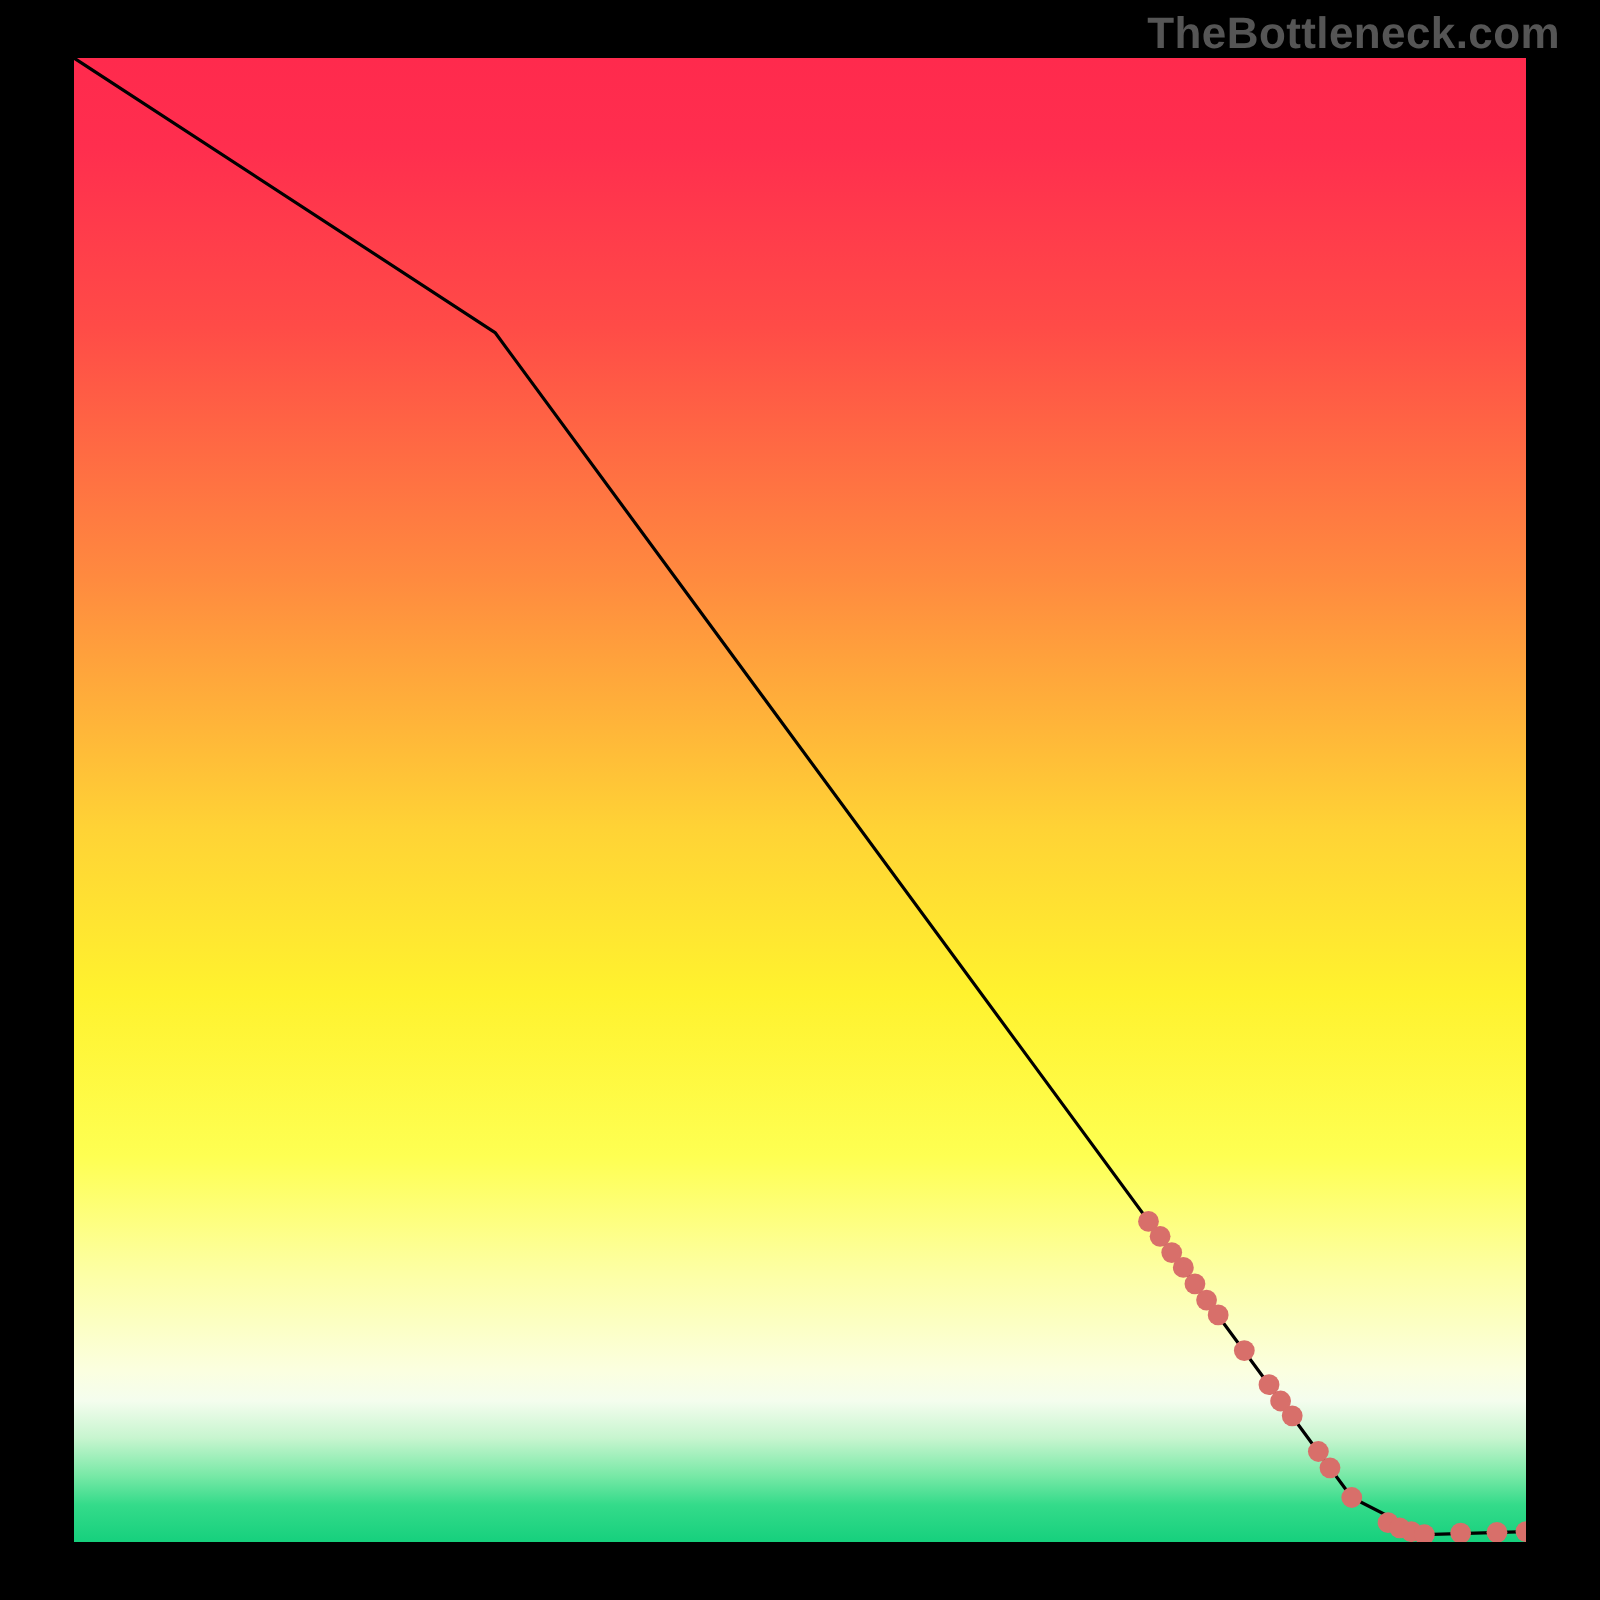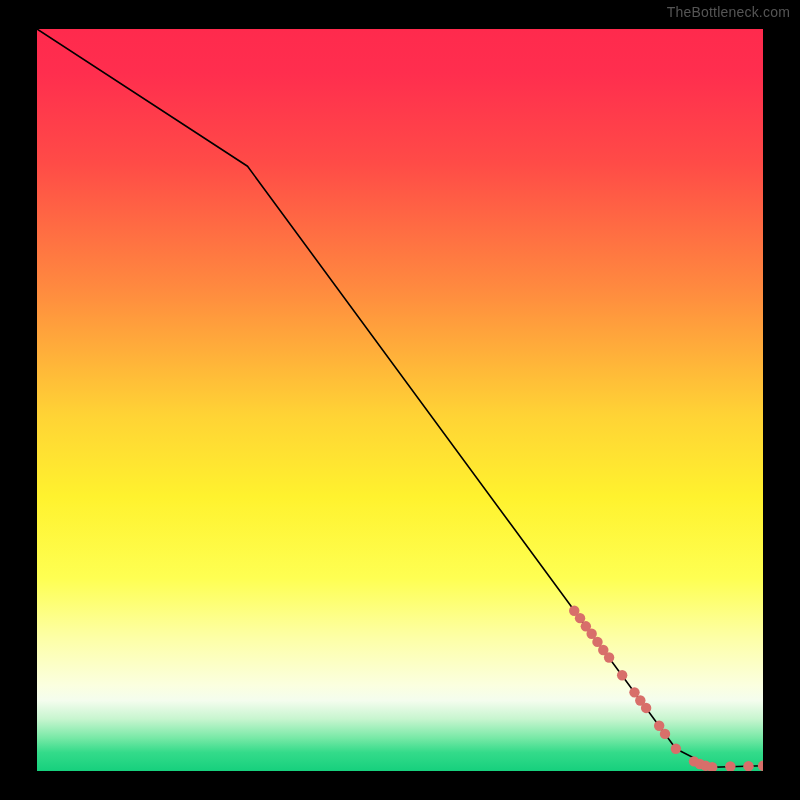--- a/index.html
+++ b/index.html
@@ -12,24 +12,24 @@
     overflow: hidden;
   }
   .stage {
     position: relative;
     width: 800px;
     height: 800px;
   }
   .watermark {
     position: absolute;
     top: 4px;
-    right: 10px;
+    right: 20px;
     color: #555;
-    font-size: 14px;
-    font-weight: 400;
+    font-size: 22px;
+    font-weight: 700;
     letter-spacing: 0.2px;
     user-select: none;
   }
   .plot {
     position: absolute;
     left: 37px;
     top: 29px;
     width: 726px;
     height: 742px;
   }

